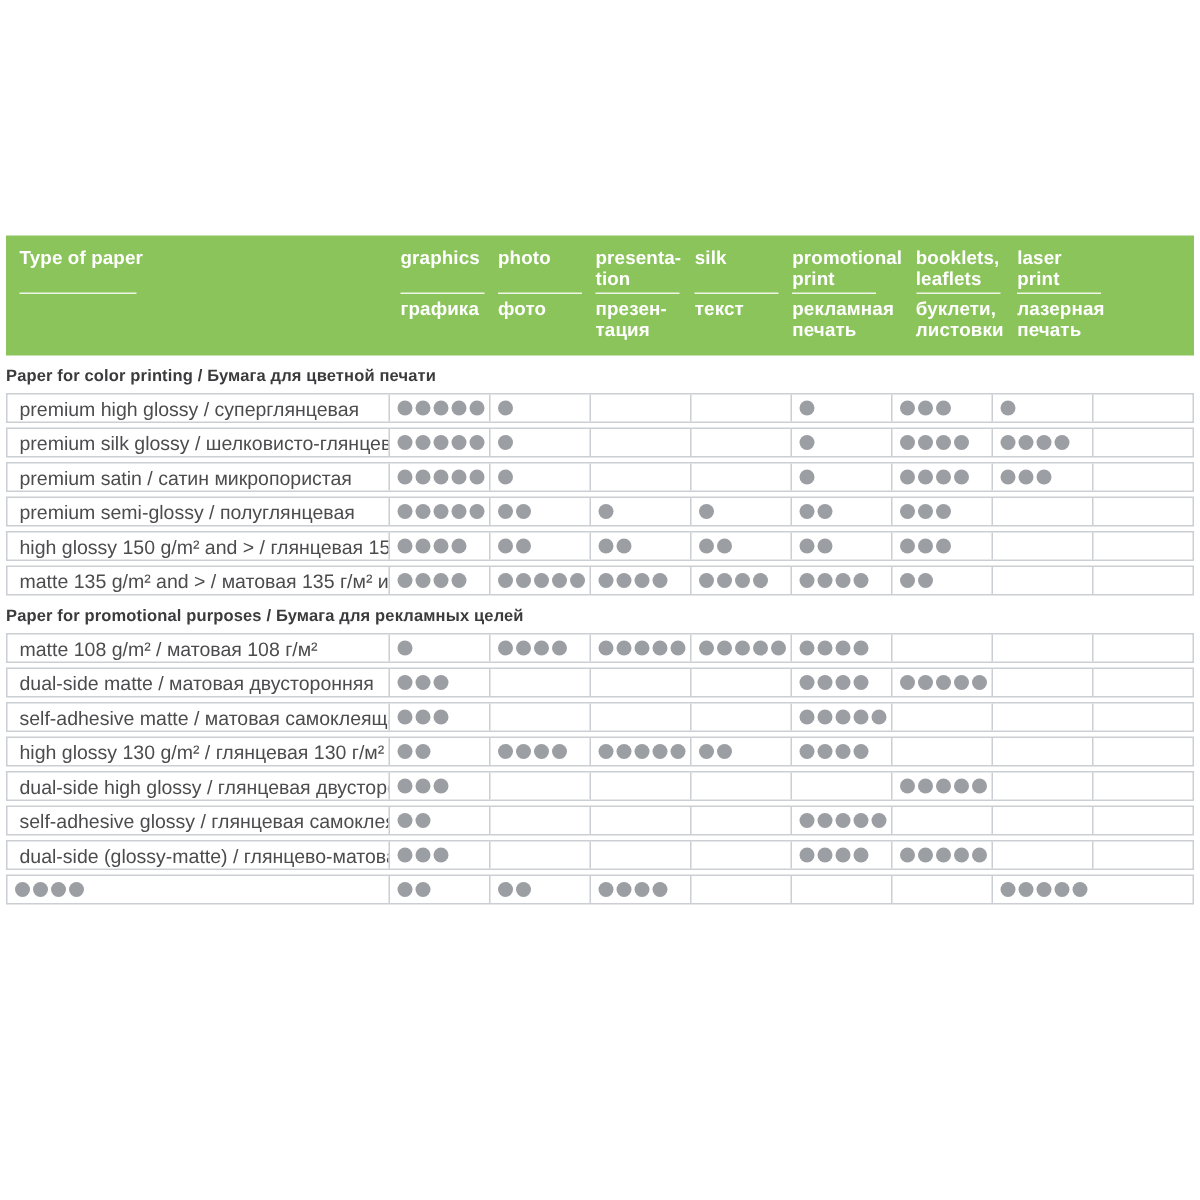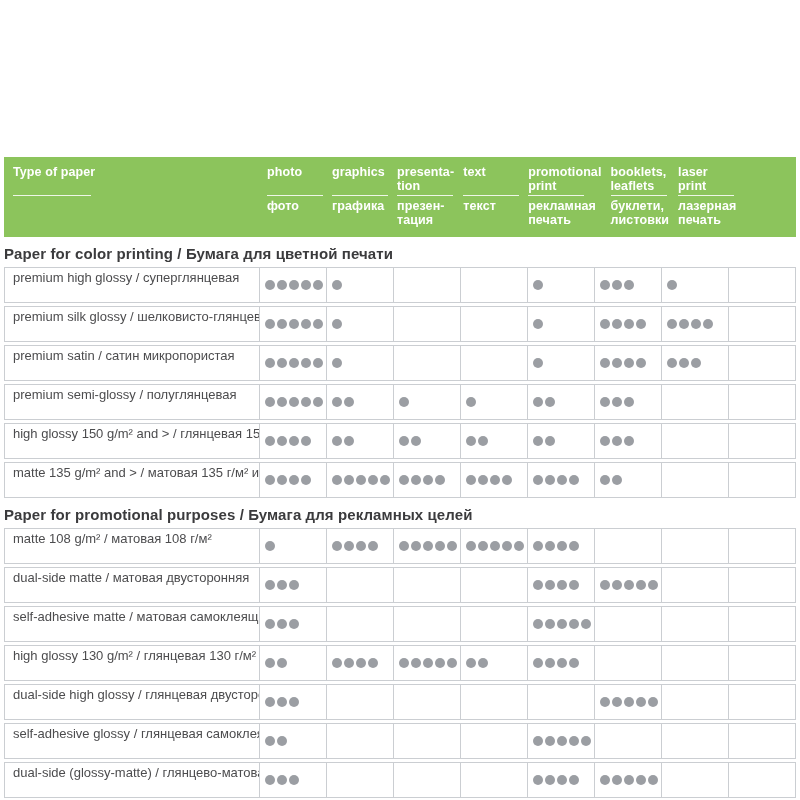--- a/index.html
+++ b/index.html
@@ -22,28 +22,28 @@
   .h-en, .h-ru {
     font-weight:bold; font-size:12.5px; line-height:13.5px;
     white-space:pre-line; letter-spacing:0.1px;
   }
   .h-en { min-height:27px; }
   .h-line { width:56px; height:1px; background:rgba(255,255,255,0.85); margin:2px 0 4px 0; }
   .label-header .h-line { width:78px; }
 
   
   .section-title {
-    font-size:15px; font-weight:bold; color:#3b3b3d;
+    font-size:11px; font-weight:bold; color:#3b3b3d;
     margin:8px 0 5px 0; letter-spacing:0.1px;
   }
 
   
   .data-row {
     border:1px solid var(--border); background:#ffffff;
-    height:36px; margin-bottom:3px;
+    height:20px; margin-bottom:3px;
   }
   .cell { box-sizing:border-box; border-left:1px solid var(--border); }
   .cell:first-child { border-left:none; }
   .label-cell {
     font-size:13px; color:#4c4c4e; padding-left:8px; line-height:20px;
     white-space:nowrap; overflow:hidden;
   }
   .dots-cell { display:flex; align-items:center; padding-left:5px; }
   .dot {
     width:10px; height:10px; border-radius:50%;
@@ -55,41 +55,41 @@
 
 <div class="table-wrap">
 
   <div class="grid-row header-row">
     <div class="header-cell label-header">
       <div class="h-en">Type of paper</div>
       <div class="h-line"></div>
     </div>
 
   <div class="header-cell">
+    <div class="h-en">graphics</div>
+    <div class="h-line"></div>
+    <div class="h-ru">графика</div>
+  </div>
+
+  <div class="header-cell">
     <div class="h-en">photo</div>
     <div class="h-line"></div>
     <div class="h-ru">фото</div>
-  </div>
-
-  <div class="header-cell">
-    <div class="h-en">graphics</div>
-    <div class="h-line"></div>
-    <div class="h-ru">графика</div>
   </div>
 
   <div class="header-cell">
     <div class="h-en">presenta-
 tion</div>
     <div class="h-line"></div>
     <div class="h-ru">презен-
 тация</div>
   </div>
 
   <div class="header-cell">
-    <div class="h-en">text</div>
+    <div class="h-en">silk</div>
     <div class="h-line"></div>
     <div class="h-ru">текст</div>
   </div>
 
   <div class="header-cell">
     <div class="h-en">promotional
 print</div>
     <div class="h-line"></div>
     <div class="h-ru">рекламная
 печать</div>

